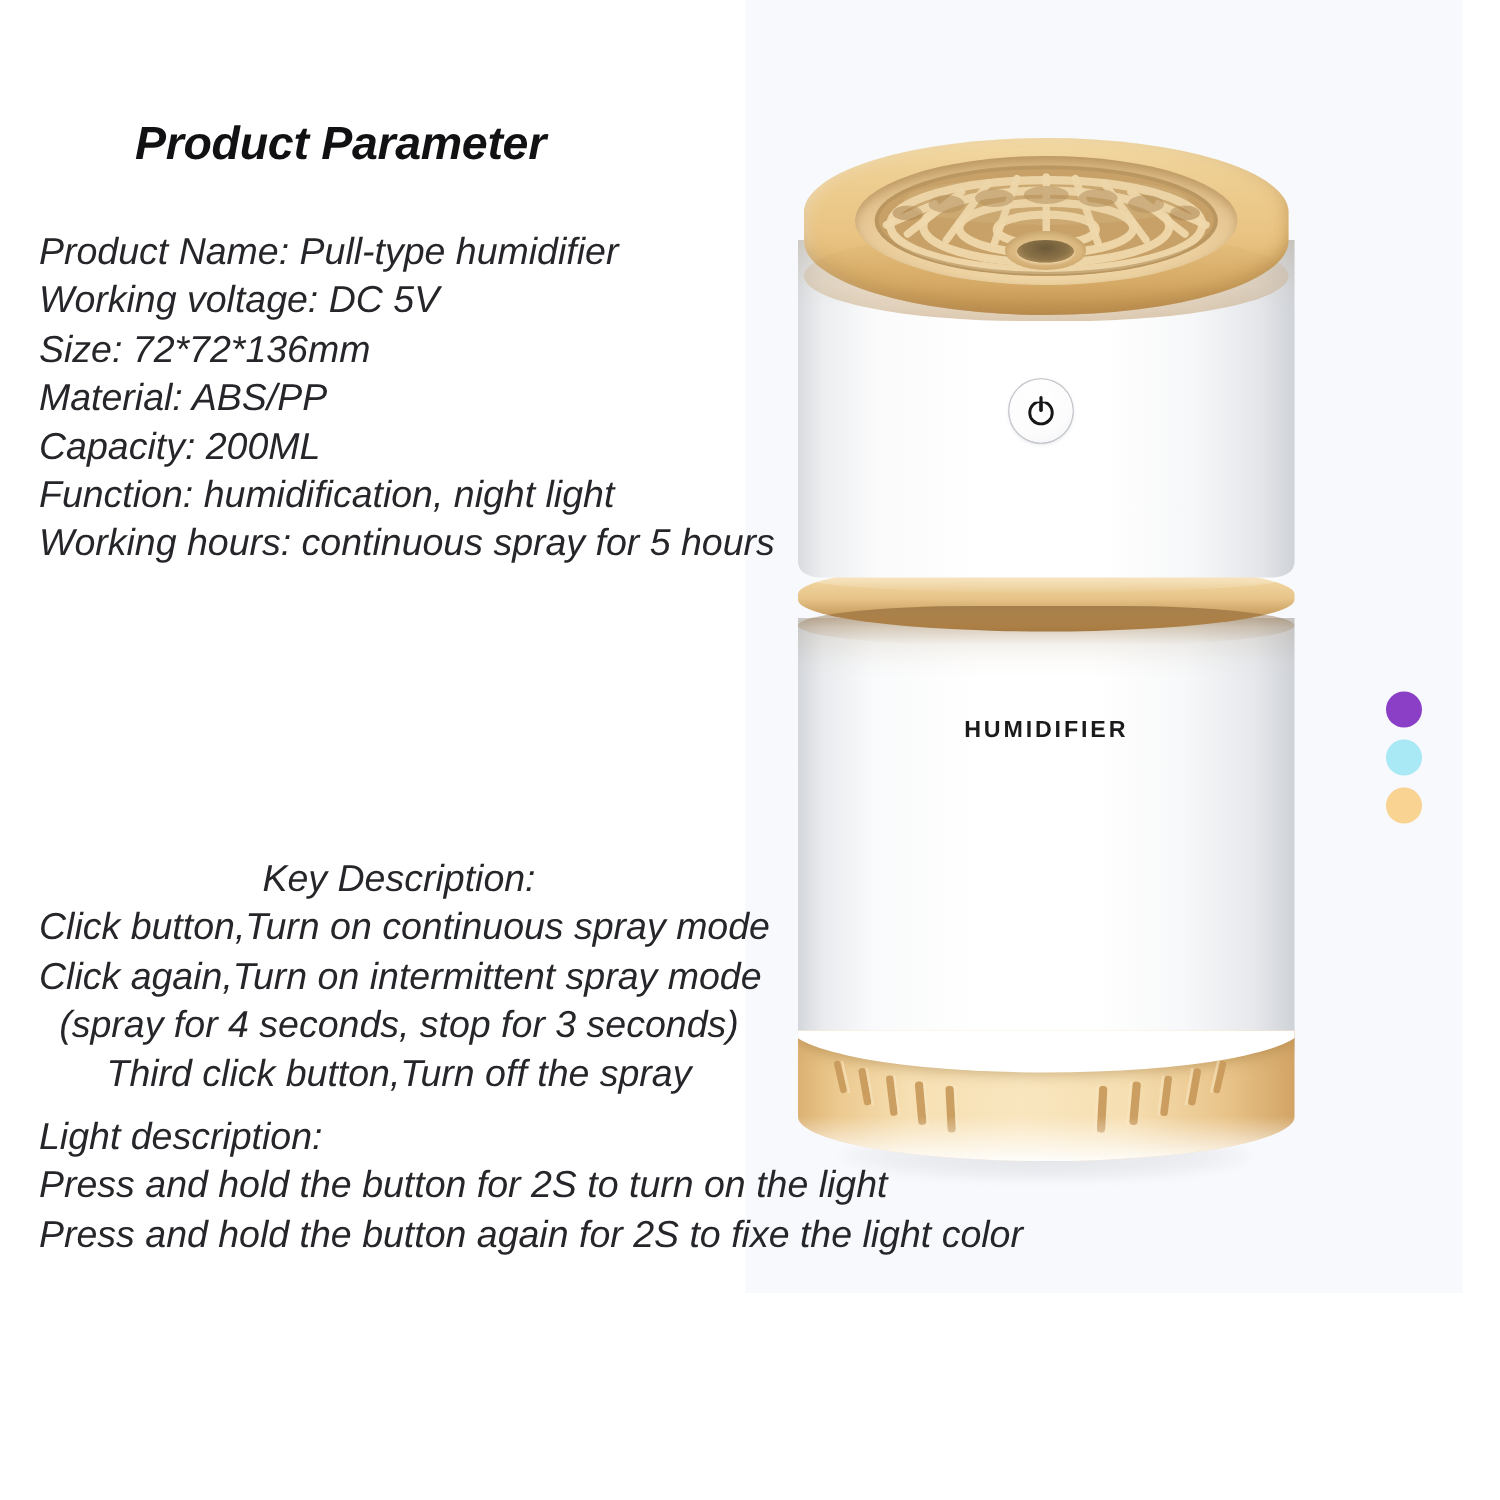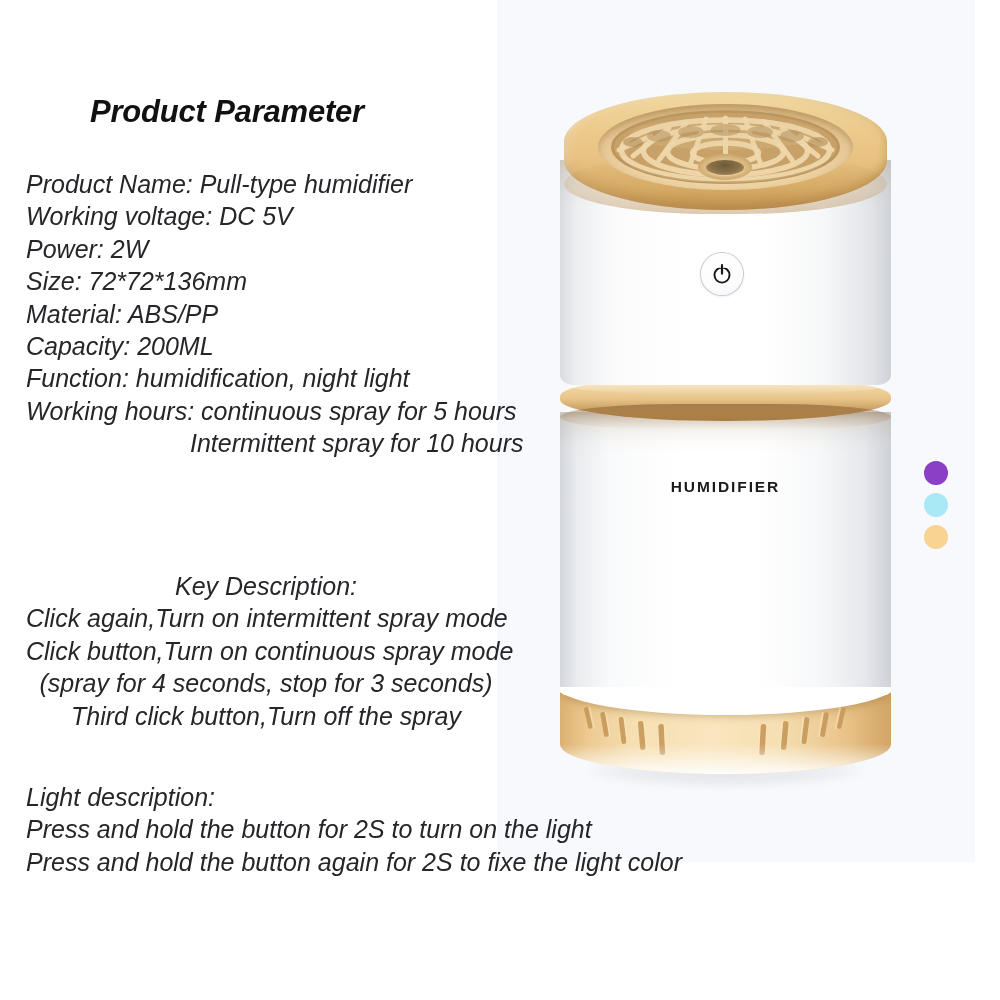--- a/index.html
+++ b/index.html
@@ -34,40 +34,40 @@
     top: 78px;
     width: 470px;
   }
 
   #page-title {
     font-size: 31px;
     font-weight: 700;
     font-style: italic;
     letter-spacing: -0.2px;
     color: #111113;
-    margin: 16px 0 38px 64px;
+    margin: 0 0 38px 64px;
     white-space: nowrap;
   }
 
   .spec-line {
     font-size: 25px;
     font-style: italic;
     line-height: 32.4px;
     color: #26262a;
     white-space: nowrap;
   }
   .spec-line.indent { padding-left: 164px; }
 
   #key-block   { position: absolute; left: 26px; top: 570px;  width: 480px; text-align: center; }
-  #light-block { position: absolute; left: 26px; top: 742px;  width: 540px; margin-top: 39px; }
+  #light-block { position: absolute; left: 26px; top: 742px;  width: 540px; }
 
   
   #humidifier {
     position: absolute;
-    left: 560px;
+    left: 532px;
     top: 92px;
     width: 287px;
     height: 682px;
   }
 
   
   #unit-shadow {
     position: absolute;
     left: 28px;
     bottom: -14px;
@@ -327,35 +327,33 @@
 
 <div id="product-panel" style="background: rgb(247, 249, 252);"></div>
 
 <div id="spec-column">
 
   <div id="page-title">Product Parameter</div>
 
   <div>
     <div class="spec-line">Product Name: Pull-type humidifier</div>
     <div class="spec-line">Working voltage: DC 5V</div>
-    <div class="spec-line">Power: 2W</div>
     <div class="spec-line">Size: 72*72*136mm</div>
     <div class="spec-line">Material: ABS/PP</div>
     <div class="spec-line">Capacity: 200ML</div>
     <div class="spec-line">Function: humidification, night light</div>
     <div class="spec-line">Working hours: continuous spray for 5 hours</div>
-    <div class="spec-line indent">Intermittent spray for 10 hours</div>
   </div>
 
 </div>
 
 <div id="key-block">
   <div class="spec-line">Key Description:</div>
+  <div class="spec-line">Click button,Turn on continuous spray mode</div>
   <div class="spec-line">Click again,Turn on intermittent spray mode</div>
-  <div class="spec-line">Click button,Turn on continuous spray mode</div>
   <div class="spec-line">(spray for 4 seconds, stop for 3 seconds)</div>
   <div class="spec-line">Third click button,Turn off the spray</div>
 </div>
 
 <div id="light-block">
   <div class="spec-line">Light description:</div>
   <div class="spec-line">Press and hold the button for 2S to turn on the light</div>
   <div class="spec-line">Press and hold the button again for 2S to fixe the light color</div>
 </div>
 

